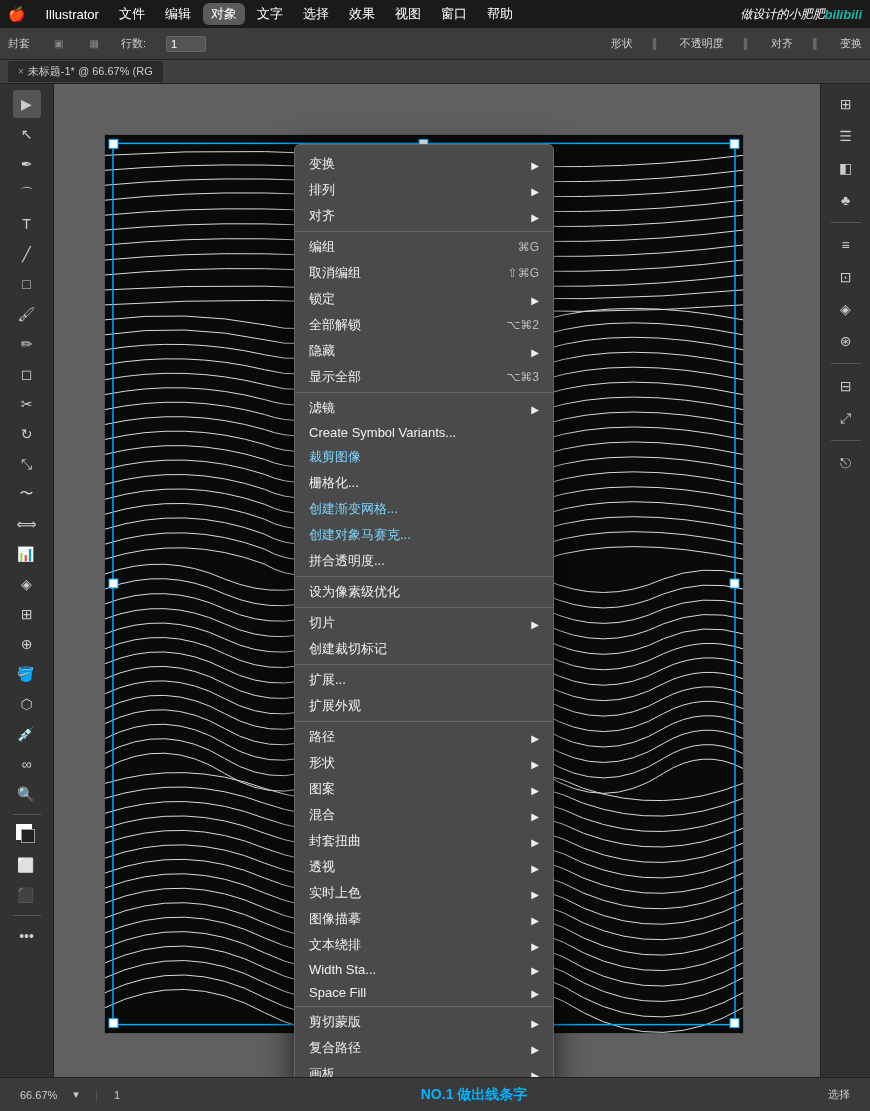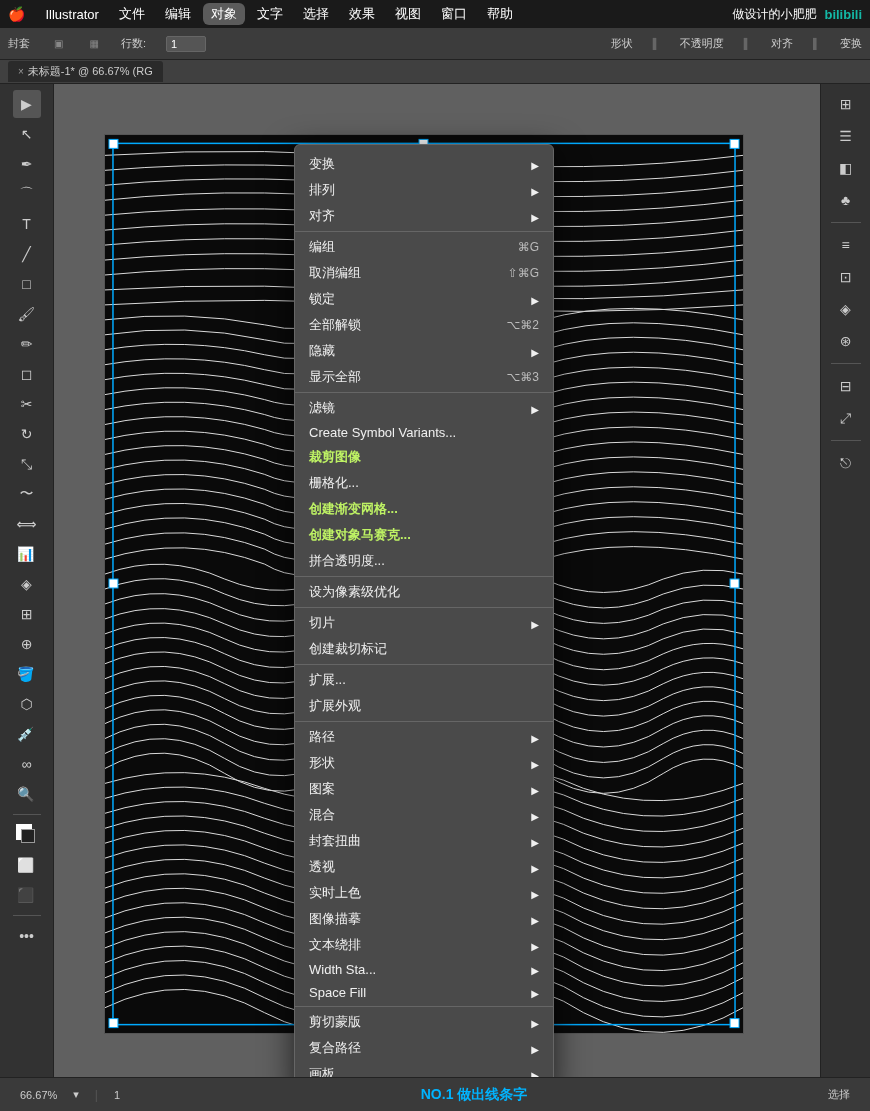--- a/index.html
+++ b/index.html
@@ -223,23 +223,22 @@
       display: flex;
       align-items: center;
       justify-content: space-between;
       padding: 4px 14px;
       color: #f0f0f0;
       font-size: 13px;
       cursor: pointer;
       min-height: 22px;
     }
     .menu-row.disabled {
-      color: #bef264;
+      color: #7dd3fc;
       cursor: default;
-      font-weight: bold;
     }
     .menu-shortcut {
       color: #bbb;
       font-size: 12px;
       display: flex;
       align-items: center;
       gap: 2px;
     }
     .submenu-arrow::after {
       content: '▶';
@@ -283,21 +282,21 @@
   <span class="menu-item">文件</span>
   <span class="menu-item">编辑</span>
   <span class="menu-item active">对象</span>
   <span class="menu-item">文字</span>
   <span class="menu-item">选择</span>
   <span class="menu-item">效果</span>
   <span class="menu-item">视图</span>
   <span class="menu-item">窗口</span>
   <span class="menu-item">帮助</span>
 
-  <div style="margin-left:auto; display:flex; align-items:center; gap:8px;">
+  <div style="margin-left:auto; display:flex; align-items:center; gap:0;font-style:italic;">
     <span style="color:#fff; font-size:12px;">做设计的小肥肥</span>
     <span style="color:#14b8a6; font-weight:bold; font-size:13px;">bilibili</span>
   </div>
 </div>
 
 <div class="toolbar">
   <span class="toolbar-label">封套</span>
   <span style="color:#888; font-size:10px; margin:0 4px">▣</span>
   <span style="color:#888; font-size:10px; margin:0 2px">▦</span>
   <span class="toolbar-label">行数:</span>

